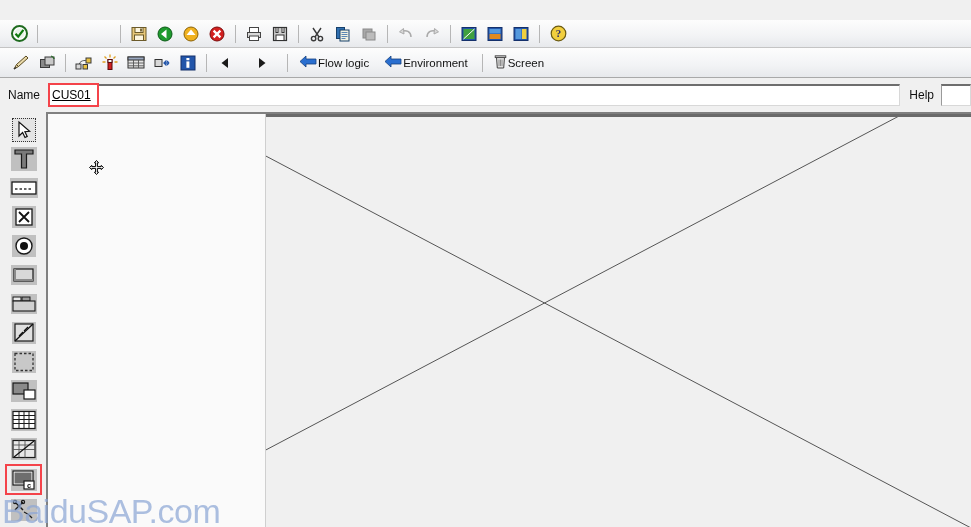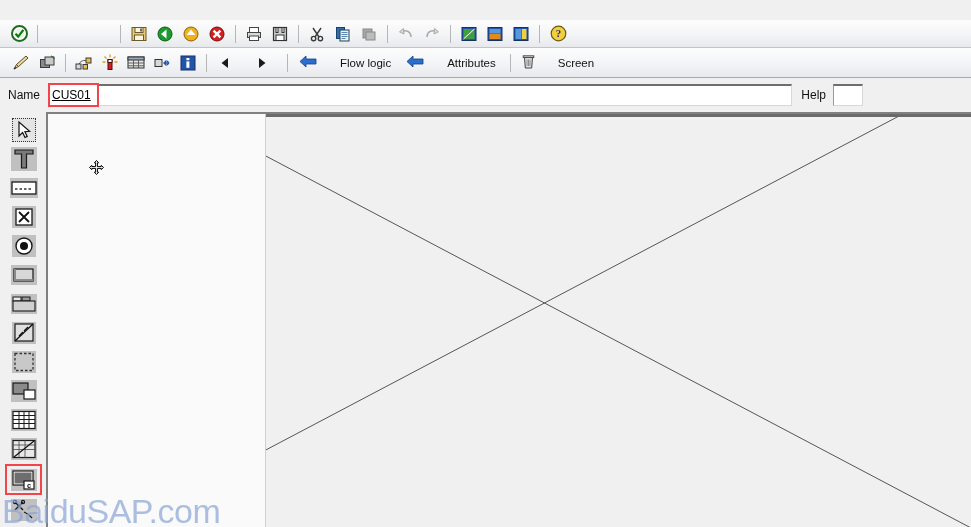--- a/index.html
+++ b/index.html
@@ -45,29 +45,29 @@
     border-bottom: 1px solid #a9a9a9;
     display: flex; align-items: center; padding-left: 8px;
   }
   .tbtn {
     width: 24px; height: 22px; margin: 0 1px;
     display: flex; align-items: center; justify-content: center;
     border: 1px solid transparent; border-radius: 2px;
   }
   .tsep { width: 1px; height: 18px; background: #b6b6b6; margin: 0 5px; }
   .tlabelbtn {
-    display: flex; align-items: center; gap: 23px; height: 22px;
+    display: flex; align-items: center; gap: 1px; height: 22px;
     padding: 0 7px 0 4px; margin: 0 1px;
     border: 1px solid transparent; border-radius: 2px;
     font-size: 11.5px; color: #111; white-space: nowrap;
   }
 
   
   .namebar {
-    position: absolute; left: 0; top: 78px; width: 863px; height: 33px;
+    position: absolute; left: 0; top: 78px; width: 971px; height: 33px;
     background: #f0f0f0; display: flex; align-items: center;
   }
   .name-label { font-size: 12px; color: #111; margin-left: 8px; margin-right: 8px; }
   .name-hl {
     position: relative; border: 2px solid #f4434a; padding: 0; height: 24px;
     display: flex; align-items: flex-start; background: #fff; text-decoration: underline;
   }
   .name-input {
     width: 47px; height: 20px; border: none; outline: none;
     font-family: "Liberation Sans", sans-serif; font-size: 12px;
@@ -362,21 +362,21 @@
       </span>
       <span>Flow logic</span>
     </div>
 
     <div class="tlabelbtn">
       <span>
         <svg width="18" height="13" viewBox="0 0 18 13">
           <path d="M7 1 L1 6.5 L7 12 L7 9 L17 9 L17 4 L7 4 Z" fill="#2a6fd0" stroke="#14407f" stroke-width="0.8"></path>
         </svg>
       </span>
-      <span>Attributes</span>
+      <span>Environment</span>
     </div>
 
 
     <div class="tsep"></div>
 
     <div class="tlabelbtn">
       <span>
         <svg width="13" height="15" viewBox="0 0 13 15">
           <path d="M2.5 3.5 h8 l-0.8 10.5 h-6.4 Z" fill="#e0e0e0" stroke="#444" stroke-width="1"></path>
           <rect x="1.2" y="1.8" width="10.6" height="1.8" fill="#cfcfcf" stroke="#444" stroke-width="0.9"></rect>

